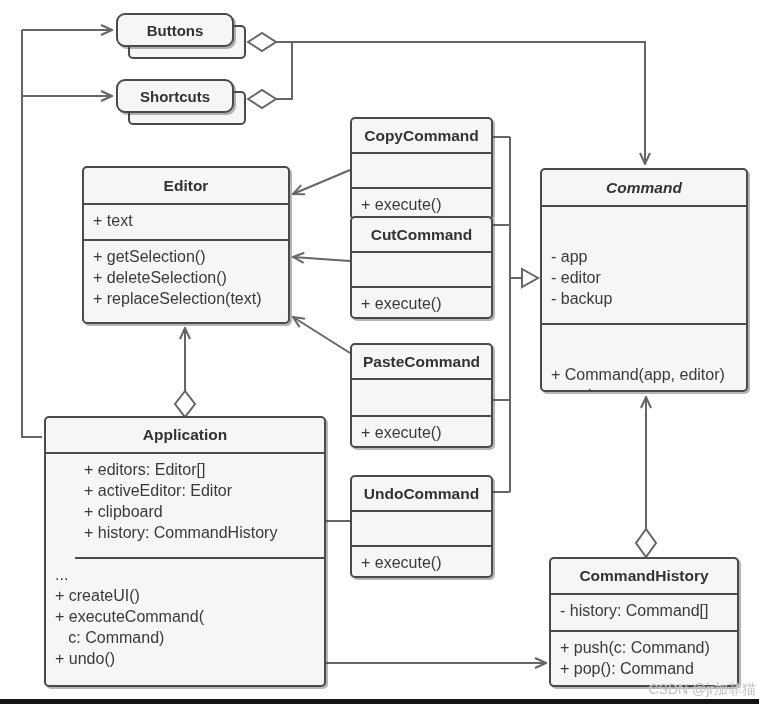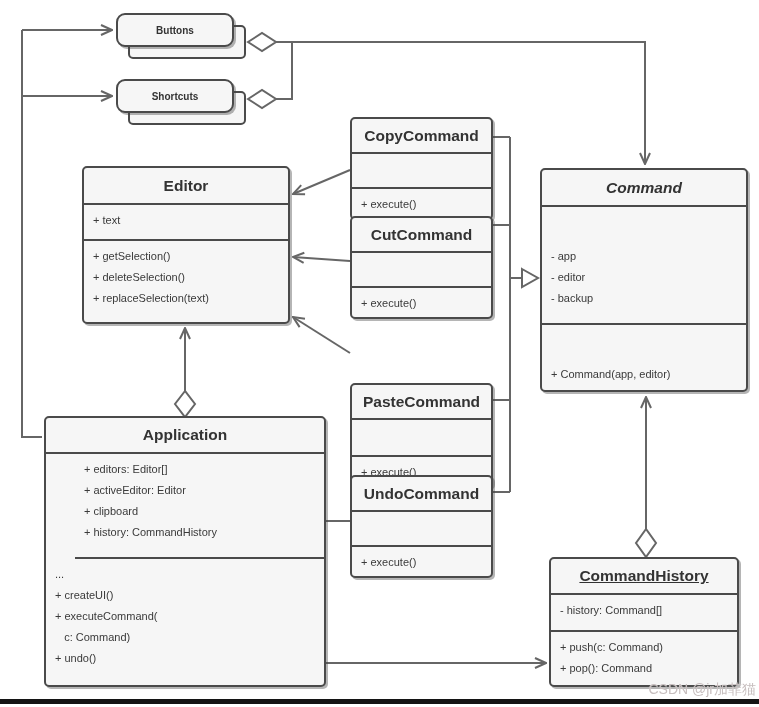--- a/index.html
+++ b/index.html
@@ -14,32 +14,32 @@
     box-shadow:2px 2px 0 rgba(70,70,70,0.40);
     display:flex;flex-direction:column;
   }
   .uml-title{
     font-weight:bold;font-size:15.5px;display:flex;align-items:center;justify-content:center;
     flex:0 0 auto;color:#333;
   }
   .with-sections .uml-title{border-bottom:2px solid #4a4a4a;}
   .uml-title.abstract{font-style:italic;}
   .uml-section{
-    box-sizing:border-box;flex:0 0 auto;padding:5px 9px;font-size:11px;line-height:21px;
+    box-sizing:border-box;flex:0 0 auto;padding:5px 9px;font-size:16px;line-height:21px;
     border-bottom:2px solid #4a4a4a;overflow:hidden;
   }
   .uml-section:last-child{border-bottom:none;flex:1 1 auto;}
   .uml-section div{white-space:pre-wrap;}
   .uml-section .italic{font-style:italic;}
   .simple-box{
     position:absolute;z-index:2;box-sizing:border-box;
     background:#f6f6f6;border:2px solid #4a4a4a;border-radius:9px;
     box-shadow:2px 2px 0 rgba(70,70,70,0.40);
     display:flex;align-items:center;justify-content:center;
-    font-weight:bold;font-size:10px;color:#333;
+    font-weight:bold;font-size:15px;color:#333;
   }
   .shadow-box{
     position:absolute;z-index:1;box-sizing:border-box;
     background:#f6f6f6;border:2px solid #4a4a4a;border-radius:5px;
   }
   #bottom-bar{position:absolute;left:0;top:699px;width:759px;height:5px;background:#141414;z-index:4;}
   #watermark{
     position:absolute;right:3px;top:681px;z-index:5;font-size:14px;color:#c7bebe;
     text-shadow:0 0 1px rgba(255,255,255,.6);
   }
@@ -118,21 +118,21 @@
   </div>
 
   <div class="uml-class with-sections" style="left:350px;top:216px;width:143px;height:103px;">
     <div class="uml-title" style="height:33px;">CutCommand</div>
     <div class="uml-section" style="height:35px;"></div>
     <div class="uml-section">
         <div>+ execute()</div>
       </div>
   </div>
 
-  <div class="uml-class with-sections" style="left:350px;top:343px;width:143px;height:105px;margin-top:40px;">
+  <div class="uml-class with-sections" style="left:350px;top:343px;width:143px;height:105px;">
     <div class="uml-title" style="height:33px;">PasteCommand</div>
     <div class="uml-section" style="height:37px;"></div>
     <div class="uml-section">
         <div>+ execute()</div>
       </div>
   </div>
 
   <div class="uml-class with-sections" style="left:350px;top:475px;width:143px;height:103px;">
     <div class="uml-title" style="height:33px;">UndoCommand</div>
     <div class="uml-section" style="height:35px;"></div>
@@ -166,21 +166,21 @@
     <div class="uml-section">
         <div>...</div>
         <div>+ createUI()</div>
         <div>+ executeCommand(</div>
         <div>&nbsp;&nbsp;&nbsp;c: Command)</div>
         <div>+ undo()</div>
       </div>
   </div>
 
   <div class="uml-class with-sections" style="left:549px;top:557px;width:190px;height:130px;">
-    <div class="uml-title" style="height:34px;text-decoration:underline;">CommandHistory</div>
+    <div class="uml-title" style="height:34px;">CommandHistory</div>
     <div class="uml-section" style="height:37px;">
         <div>- history: Command[]</div>
       </div>
     <div class="uml-section">
         <div>+ push(c: Command)</div>
         <div>+ pop(): Command</div>
       </div>
   </div>
 
   <div id="watermark">CSDN @jr加菲猫</div>

